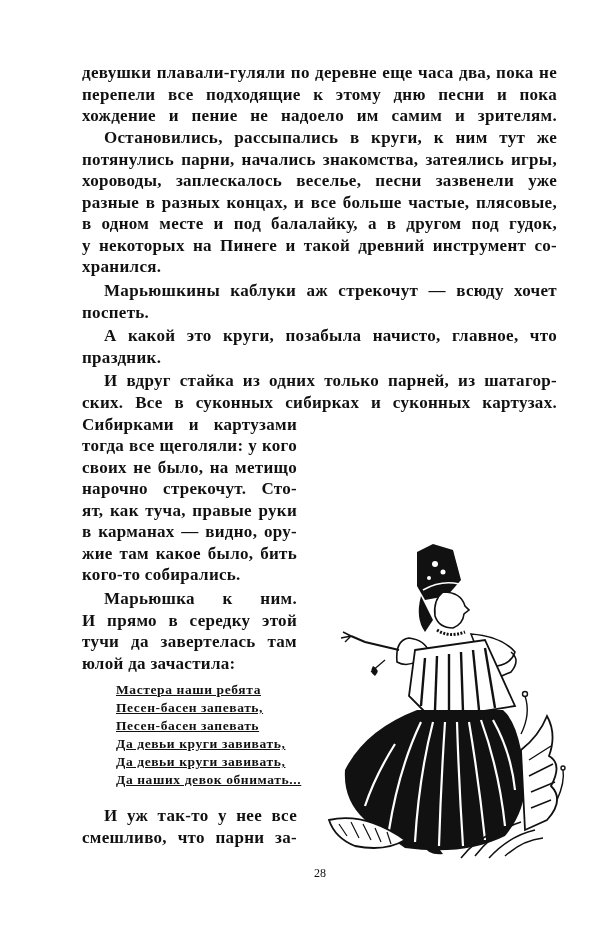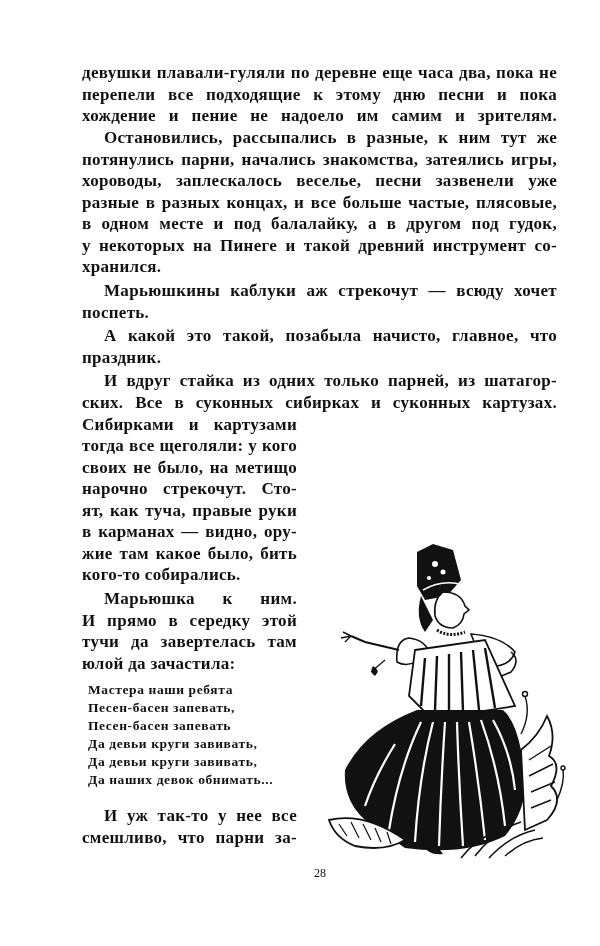--- a/index.html
+++ b/index.html
@@ -31,27 +31,28 @@
       text-align-last: justify;
       letter-spacing: 0.3px;
       font-weight: bold;
     }
     .full { width: 475px; }
     .narrow { width: 215px; }
     .indent { padding-left: 22px; box-sizing: border-box; }
     .last { text-align-last: left; }
     .verse {
       position: absolute;
-      left: 68px;
+      left: 96px;
       font-size: 13.5px;
       line-height: 18px;
       height: 18px;
       white-space: nowrap;
       font-weight: bold;
       letter-spacing: 0.6px;
+      text-decoration: underline;
     }
     .page-number {
       position: absolute;
       left: 0;
       width: 600px;
       top: 866px;
       text-align: center;
       font-size: 12px;
       font-family: "Liberation Serif", serif;
     }
@@ -65,32 +66,32 @@
   </style>
 </head>
 <body>
 
 <div class="page">
 
   <div class="line full" style="top:62px">девушки плавали-гуляли по деревне еще часа два, пока не</div>
   <div class="line full" style="top:84px">перепели все подходящие к этому дню песни и пока</div>
   <div class="line full" style="top:105px">хождение и пение не надоело им самим и зрителям.</div>
 
-  <div class="line full indent" style="top:127px">Остановились, рассыпались в разные, к ним тут же</div>
+  <div class="line full indent" style="top:127px">Остановились, рассыпались в круги, к ним тут же</div>
   <div class="line full" style="top:149px">потянулись парни, начались знакомства, затеялись игры,</div>
   <div class="line full" style="top:170px">хороводы, заплескалось веселье, песни зазвенели уже</div>
   <div class="line full" style="top:192px">разные в разных концах, и все больше частые, плясовые,</div>
   <div class="line full" style="top:213px">в одном месте и под балалайку, а в другом под гудок,</div>
   <div class="line full" style="top:235px">у некоторых на Пинеге и такой древний инструмент со-</div>
   <div class="line full last" style="top:256px">хранился.</div>
 
   <div class="line full indent" style="top:280px">Марьюшкины каблуки аж стрекочут — всюду хочет</div>
   <div class="line full last" style="top:302px">поспеть.</div>
 
-  <div class="line full indent" style="top:325px">А какой это такой, позабыла начисто, главное, что</div>
+  <div class="line full indent" style="top:325px">А какой это круги, позабыла начисто, главное, что</div>
   <div class="line full last" style="top:347px">праздник.</div>
 
   <div class="line full indent" style="top:370px">И вдруг стайка из одних только парней, из шатагор-</div>
   <div class="line full" style="top:392px">ских. Все в суконных сибирках и суконных картузах.</div>
   <div class="line narrow" style="top:414px">Сибирками и картузами</div>
   <div class="line narrow" style="top:435px">тогда все щеголяли: у кого</div>
   <div class="line narrow" style="top:457px">своих не было, на метищо</div>
   <div class="line narrow" style="top:478px">нарочно стрекочут. Сто-</div>
   <div class="line narrow" style="top:500px">ят, как туча, правые руки</div>
   <div class="line narrow" style="top:521px">в карманах — видно, ору-</div>

